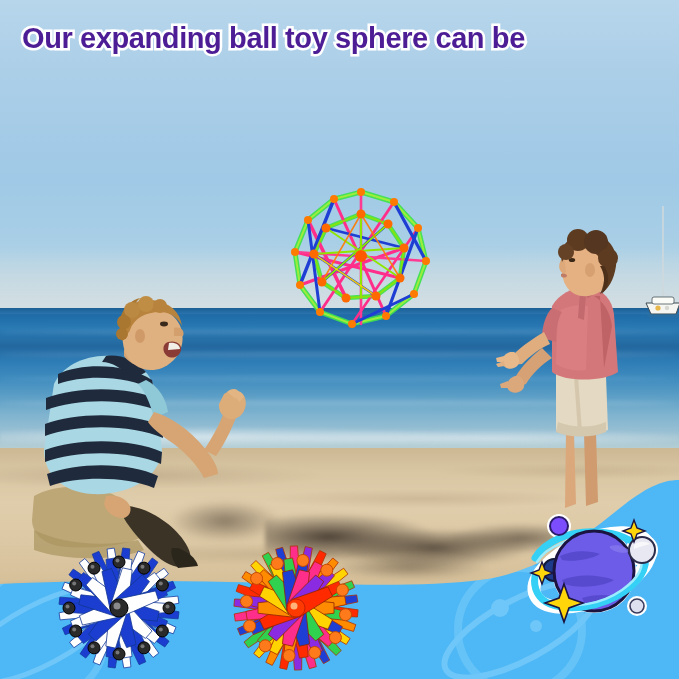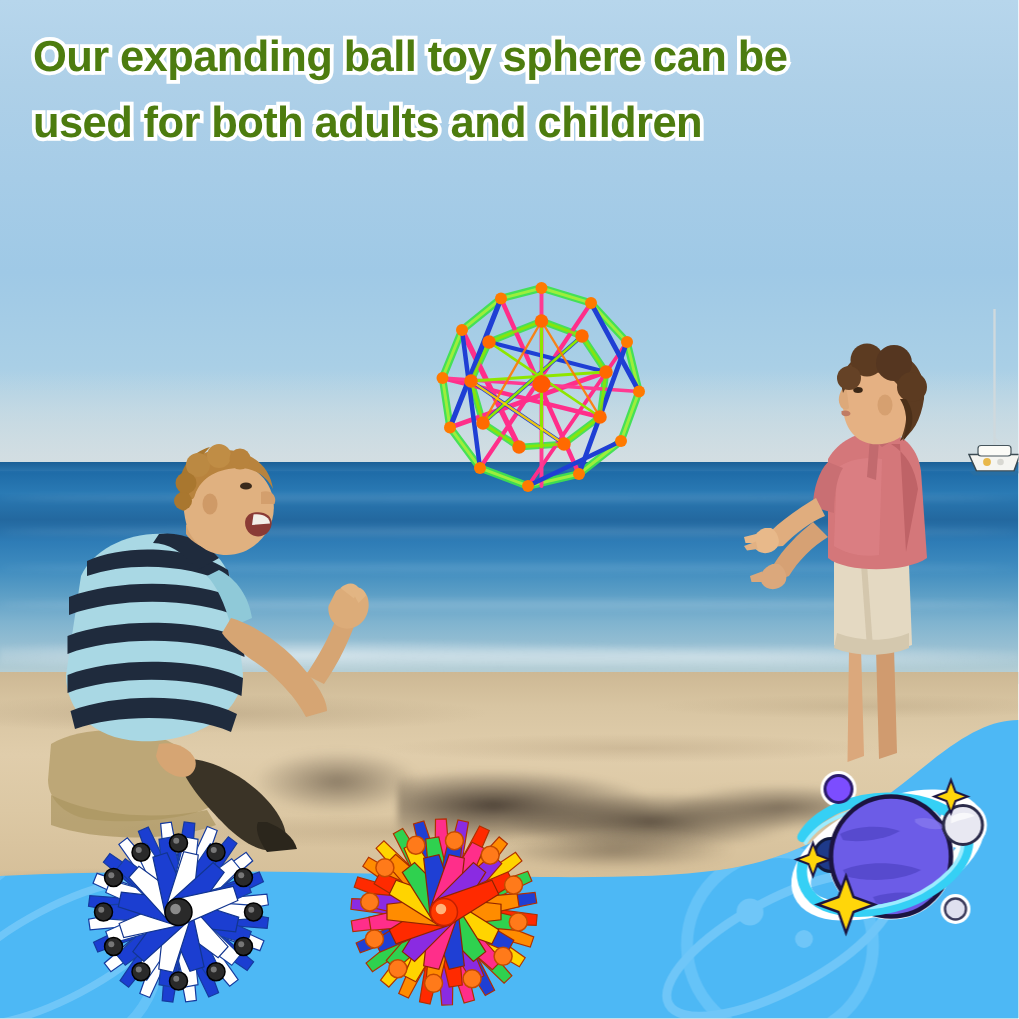--- a/index.html
+++ b/index.html
@@ -73,21 +73,21 @@
     position:absolute; left:300px; top:550px; width:220px; height:34px;
     background:radial-gradient(ellipse 50% 50% at 50% 50%, rgba(70,58,44,.50), rgba(70,58,44,0) 72%);
     filter:blur(3px);
   }
 
   
   .headline{
     position:absolute; left:22px; top:16px; width:600px;
     font-size:29px; font-weight:bold; line-height:44px;
     letter-spacing:-0.4px;
-    color:#4d7c0f;
+    color:#4c1d95;
     -webkit-text-stroke:5px #ffffff;
     paint-order:stroke fill;
     font-stretch:condensed;
     white-space:pre-line;
     text-shadow:0 0 1px #ffffff;
   }
 
   
   .sphere-wrap{ position:absolute; left:290px; top:188px; width:142px; height:142px; }
 
@@ -547,15 +547,15 @@
       <path d="M108 31 C112 27 120 27 124 30 C118 32 112 33 108 35 Z" fill="#ffffff" opacity=".7"></path>
       <circle cx="111" cy="92" r="7" fill="#dfe0ef" stroke="#3b3b5c" stroke-width="1.6"></circle>
       <circle cx="33" cy="12" r="9" fill="#7c4dff" stroke="#2b1b6b" stroke-width="2"></circle>
 
       <path d="M38 70 L43 84 L57 89 L43 94 L38 108 L33 94 L19 89 L33 84 Z" fill="#ffd60a" stroke="#1b1440" stroke-width="1.6"></path>
       <path d="M16 48 L19 56 L27 59 L19 62 L16 70 L13 62 L5 59 L13 56 Z" fill="#ffd60a" stroke="#1b1440" stroke-width="1.4"></path>
       <path d="M108 6 L111 14 L119 17 L111 20 L108 28 L105 20 L97 17 L105 14 Z" fill="#ffd60a" stroke="#1b1440" stroke-width="1.4"></path>
     </svg>
   </div>
 
-  <div class="headline"><span>Our expanding ball toy sphere can be</span><br><span>used for both adults and children</span></div>
+  <div class="headline"><span>Our expanding ball toy sphere can be</span><br></div>
 
 </div>
 
 </body></html>

